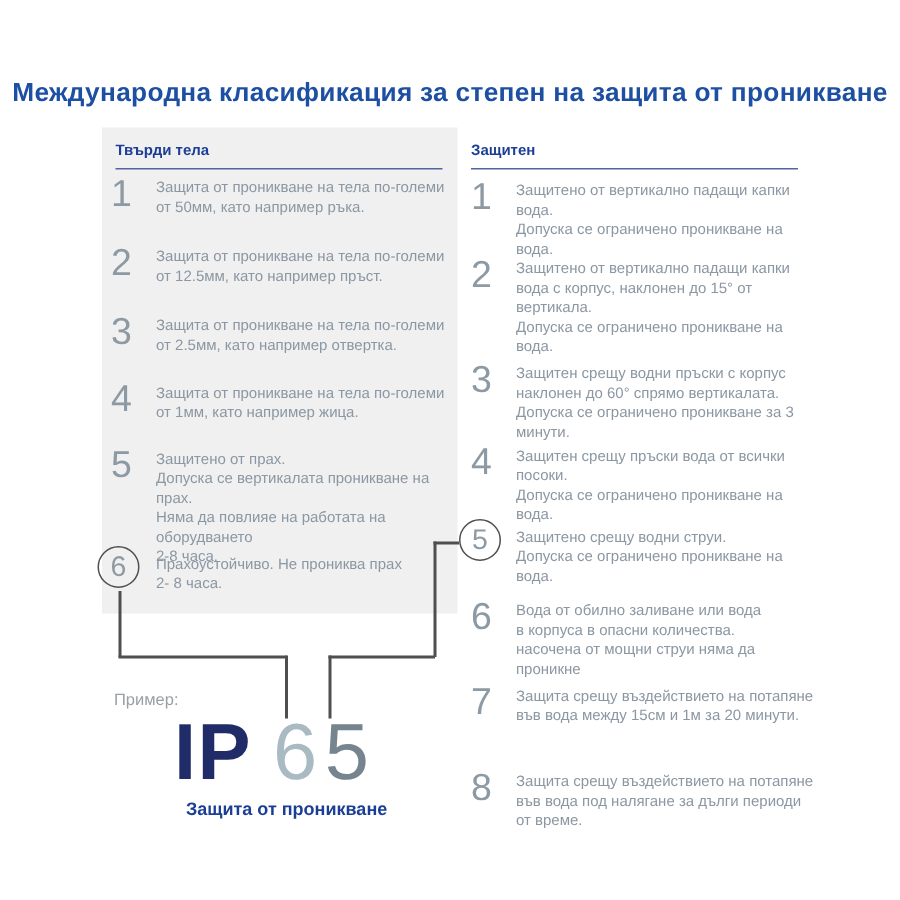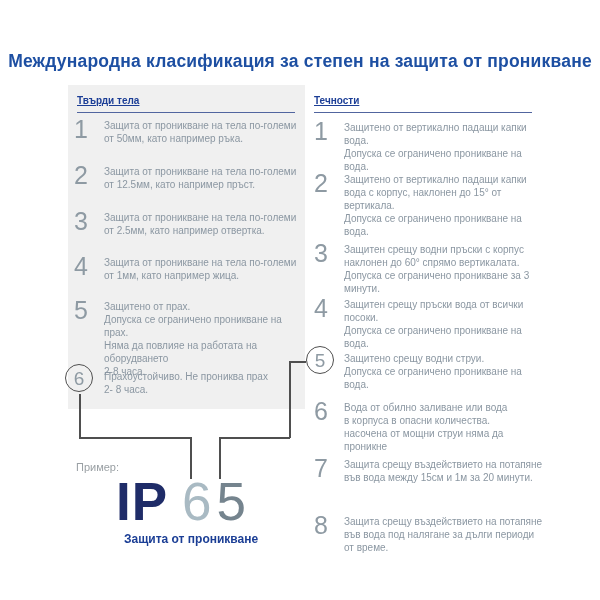--- a/index.html
+++ b/index.html
@@ -10,21 +10,21 @@
   }
   .title {
     position:absolute; top:51px; left:0; width:100%; text-align:center;
     font-size:17.5px; font-weight:bold; color:#1d4fa2; letter-spacing:0.2px;
   }
   .col { position:absolute; top:85px; }
   .col-solids { left:68px; width:237px; height:324px; background:#f0f0f0; }
   .col-liquids { left:310px; width:235px; height:480px; }
   .col-header {
     position:absolute; top:10px; font-size:10px; font-weight:bold; color:#1c3e96;
-    border-bottom:1px solid #51659f; padding-bottom:6px;text-decoration:underline;
+    border-bottom:1px solid #51659f; padding-bottom:6px;
   }
   .col-solids .col-header { left:9px; width:218px; }
   .col-liquids .col-header { left:4px; width:218px; }
   .item { position:absolute; left:0; width:100%; display:flex; align-items:flex-start; }
   .num {
     flex:none; width:36px; padding-left:6px; font-size:25px; line-height:22px;
     color:#8e9aa3; font-weight:400;
   }
   .col-liquids .num { width:34px; padding-left:4px; }
   .text { font-size:10px; line-height:13px; color:#8b97a2; padding-top:1px; }
@@ -90,41 +90,41 @@
       <div class="text">
         <span>Защита от проникване на тела по-големи</span>
         <span>от 1мм, като например жица.</span>
       </div>
     </div>
 
     <div class="item" style="top:214px">
       <div class="num">5</div>
       <div class="text">
         <span>Защитено от прах.</span>
-        <span>Допуска се ограничено проникване на прах.</span>
+        <span>Допуска се вертикалата проникване на прах.</span>
         <span>Няма да повлияе на работата на оборудването</span>
         <span>2-8 часа.</span>
       </div>
     </div>
 
     <div class="item" style="top:284px">
       <div class="num">
         <div class="circle circle-solid">
           <span>6</span>
         </div>
       </div>
       <div class="text">
         <span>Прахоустойчиво. Не прониква прах</span>
         <span>2- 8 часа.</span>
       </div>
     </div>
   </div>
 
   <div class="col col-liquids">
-    <div class="col-header">Течности</div>
+    <div class="col-header">Защитен</div>
 
     <div class="item" style="top:35px">
       <div class="num">1</div>
       <div class="text">
         <span>Защитено от вертикално падащи капки вода.</span>
         <span>Допуска се ограничено проникване на вода.</span>
       </div>
     </div>
 
     <div class="item" style="top:87px">

